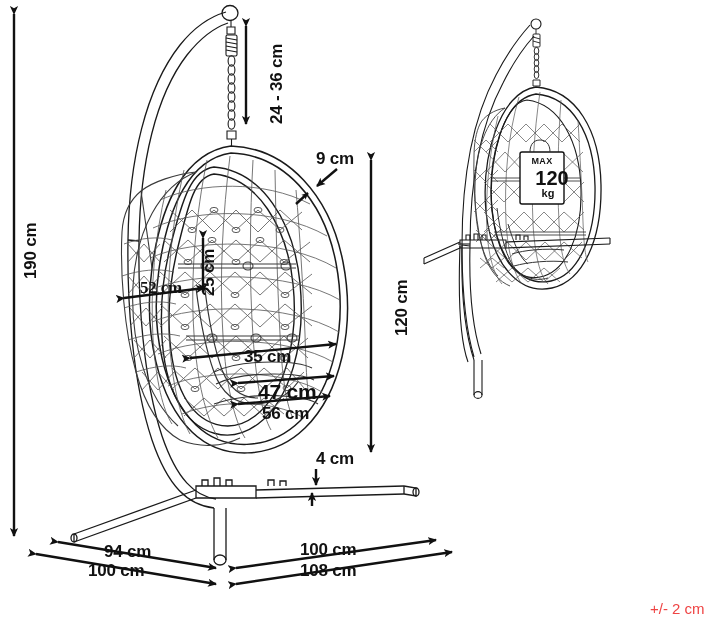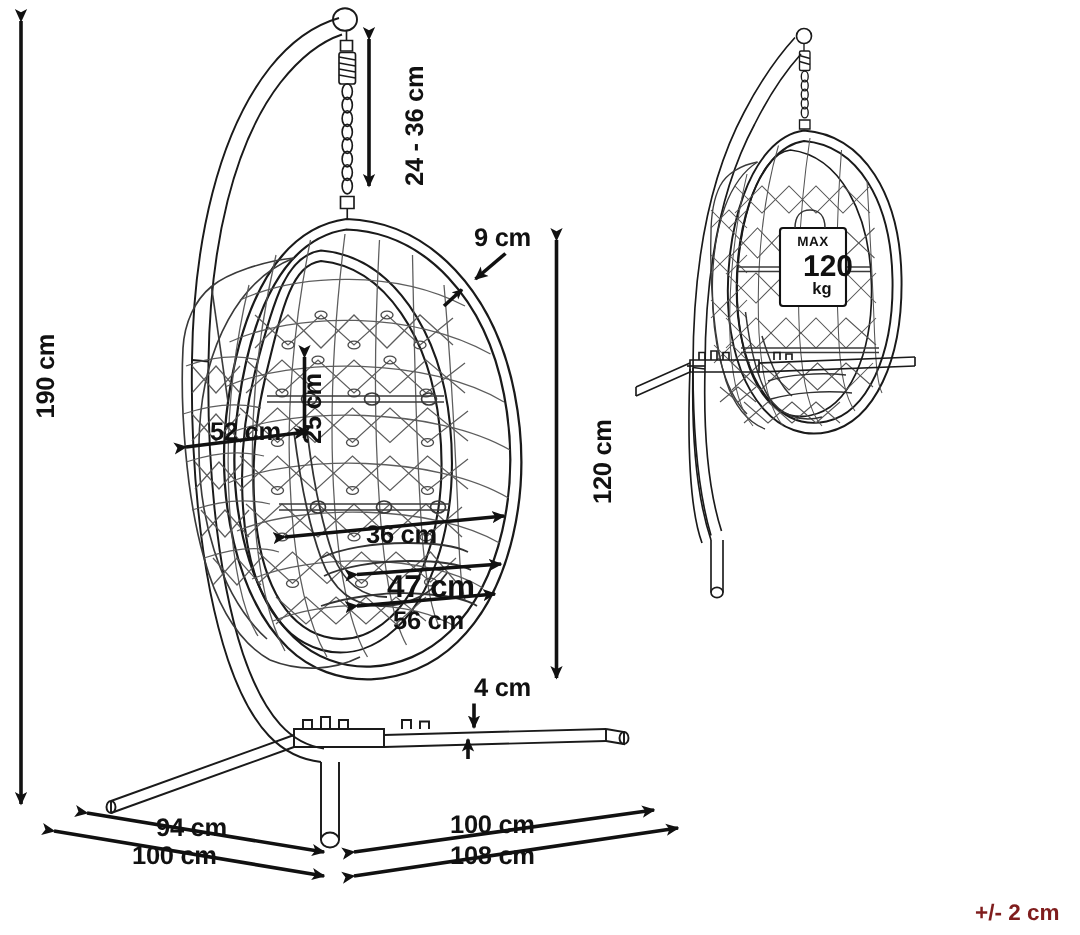--- a/index.html
+++ b/index.html
@@ -32,22 +32,22 @@
     font-weight: bold;
     color: #111111;
     white-space: nowrap;
     letter-spacing: -0.2px;
     line-height: 1;
     user-select: none;
   }
   .tolerance {
     position: absolute;
     font-family: "Liberation Sans", sans-serif;
-    font-weight: bold;
-    color: #7f1d1d;
+    font-weight: normal;
+    color: #ef4444;
     white-space: nowrap;
   }
   .badge-text {
     position: absolute;
     font-family: "Liberation Sans", sans-serif;
     font-weight: bold;
     color: #111111;
     text-align: center;
     line-height: 1;
     white-space: nowrap;
@@ -411,26 +411,26 @@
   </div>
 
   <div class="dim-label" style="left:376px; top:250px; width:18px; height:86px; font-size:17px;">
     <span style="display:block; transform:rotate(-90deg); transform-origin:left top; position:absolute; left:17px; top:86px; white-space:nowrap;">120 cm</span>
   </div>
 
   <div class="dim-label" style="left:183px; top:238px; width:18px; height:58px; font-size:17px;">
     <span style="display:block; transform:rotate(-90deg); transform-origin:left top; position:absolute; left:17px; top:58px; white-space:nowrap;">25 cm</span>
   </div>
 
-  <div class="dim-label" style="left:140px; top:279px; font-size:17px;">
+  <div class="dim-label" style="left:140px; top:279px; font-size:17px;font-family:Liberation Serif, serif;">
     <span>52 cm</span>
   </div>
 
   <div class="dim-label" style="left:244px; top:348px; font-size:17px;">
-    <span>36 cm</span>
+    <span>35 cm</span>
   </div>
 
   <div class="dim-label" style="left:258px; top:381px; font-size:21px;text-align:right;">
     <span>47 cm</span>
   </div>
 
   <div class="dim-label" style="left:262px; top:405px; font-size:17px;">
     <span>56 cm</span>
   </div>
 

